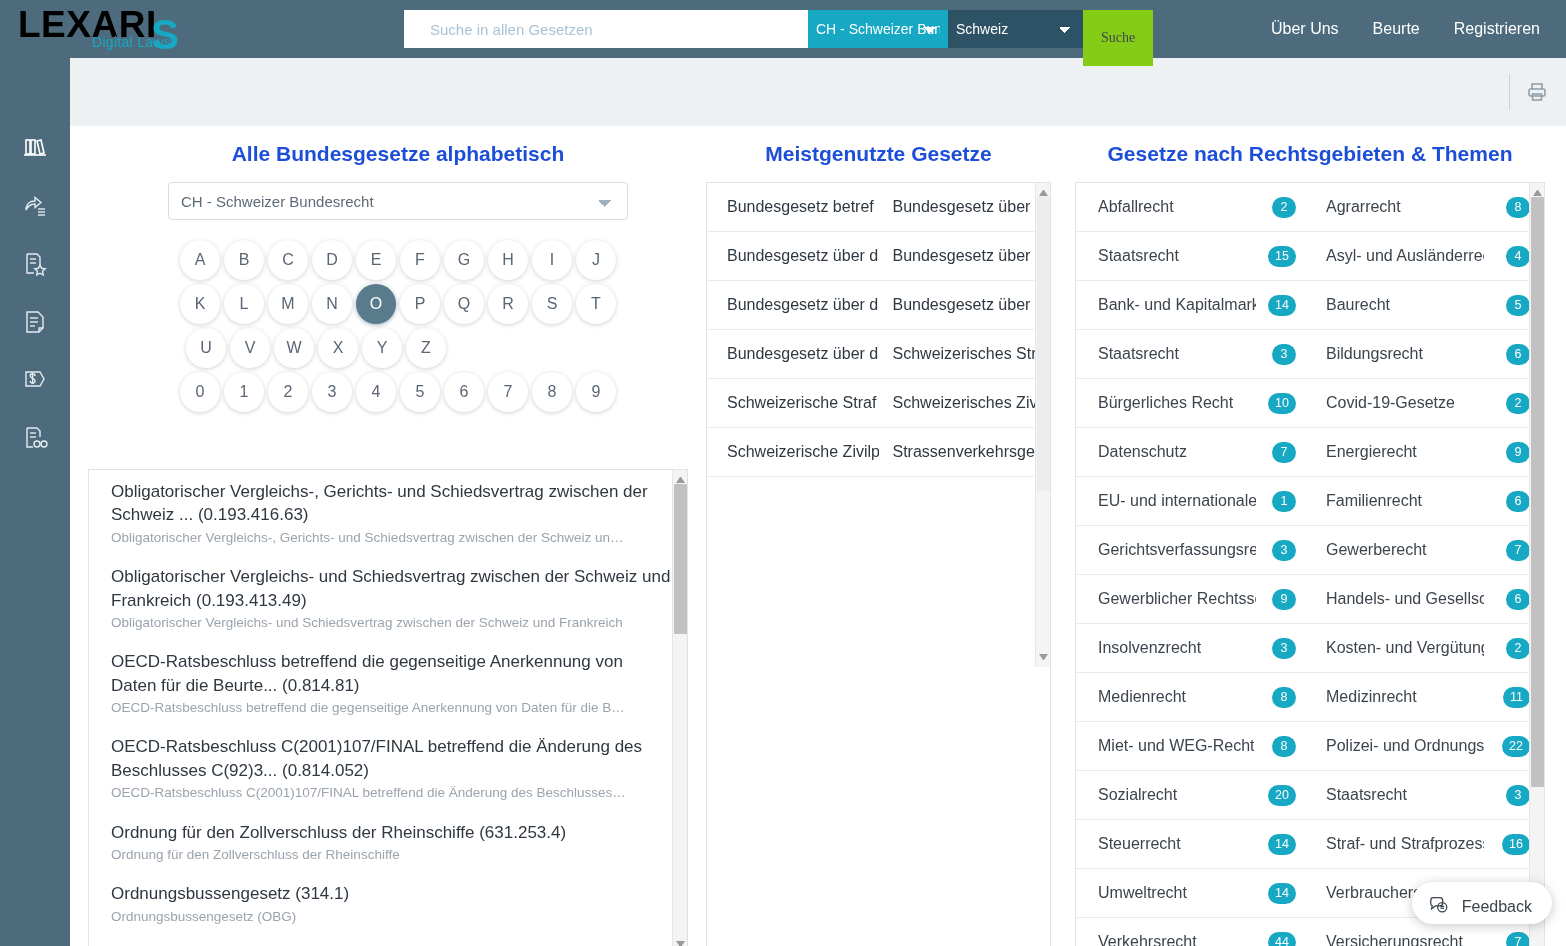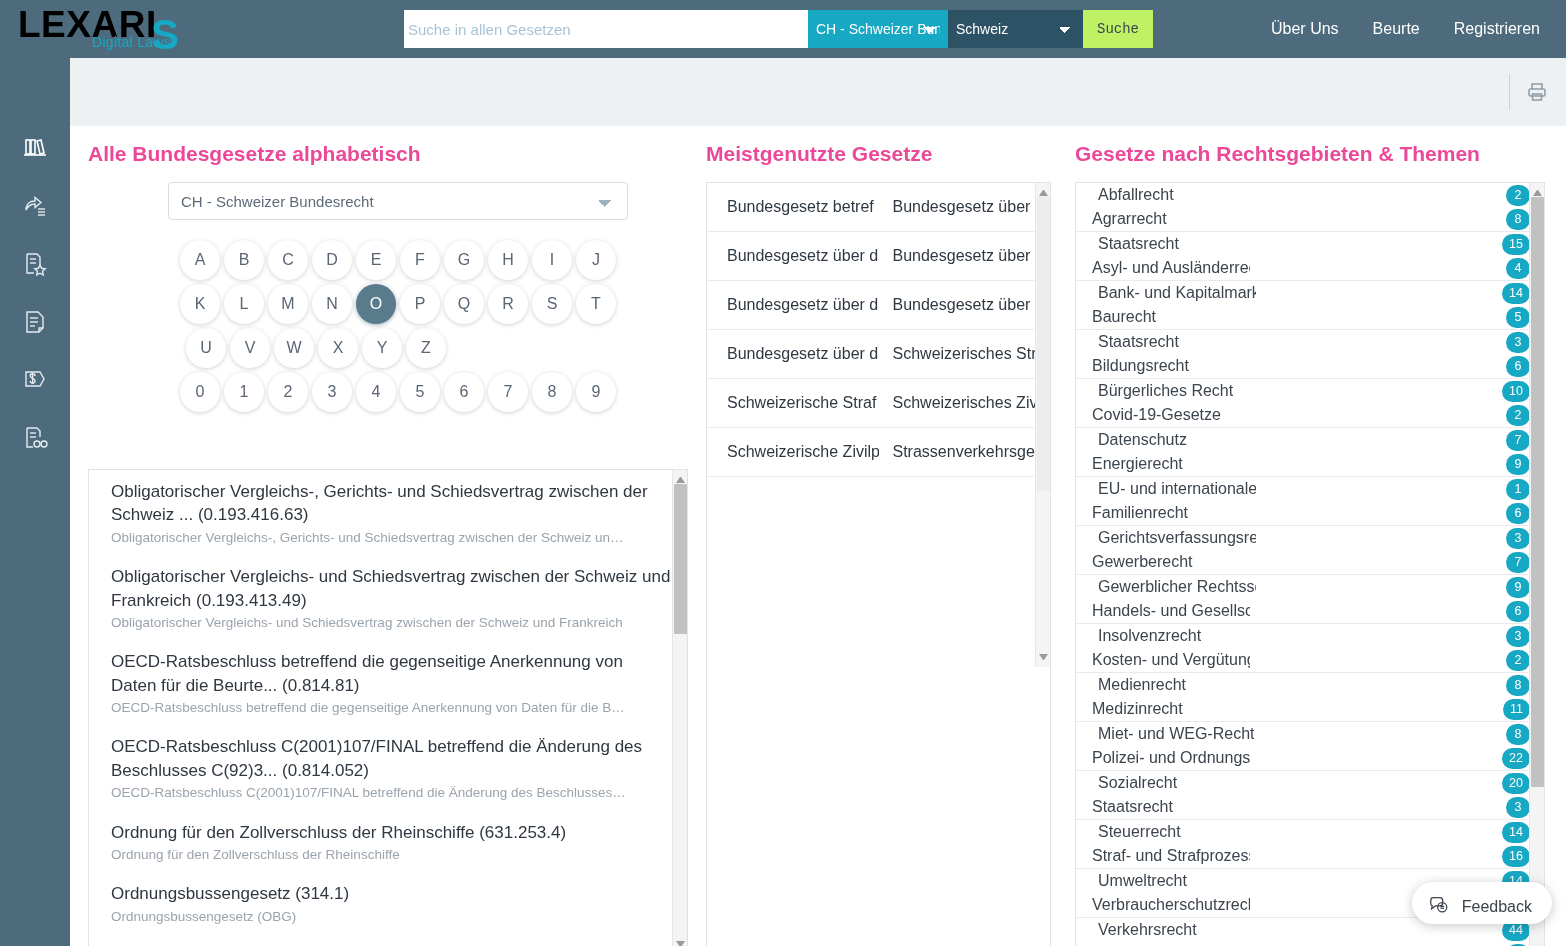--- a/index.html
+++ b/index.html
@@ -37,21 +37,21 @@
     font-size: 14px; color: #17a8c4; letter-spacing: 0.3px;
   }
 
   .search-group {
     position: absolute; left: 404px; top: 10px;
     display: flex; height: 38px;
   }
   .search-input {
     width: 404px; height: 38px;
     border: none; outline: none;
-    padding: 0 4px; font-size: 15px;
+    padding: 0 26px; font-size: 15px;
     background: #ffffff; color: #333;
     font-family: "Liberation Sans", sans-serif;
   }
   .search-input::placeholder { color: #a9c3d6; }
   .sel-law {
     width: 140px; height: 38px;
     background: #17a8c4; color: #ffffff;
     border: none; outline: none;
     font-size: 14px; padding: 0 8px;
     font-family: "Liberation Sans", sans-serif;
@@ -67,24 +67,24 @@
     border: none; outline: none;
     font-size: 14px; padding: 8px 8px;
     font-family: "Liberation Sans", sans-serif;
     -webkit-appearance: none; appearance: none;
     background-image: linear-gradient(45deg, transparent 50%, #fff 50%), linear-gradient(135deg, #fff 50%, transparent 50%);
     background-position: calc(100% - 18px) 17px, calc(100% - 12px) 17px;
     background-size: 6px 6px, 6px 6px;
     background-repeat: no-repeat;
   }
   .btn-suche {
-    width: 70px; height: 38px;
-    background: #bef264; color: #3d4650;
+    width: 70px; height: 56px;
+    background: #84cc16; color: #3d4650;
     border: none; font-size: 14px; cursor: pointer;
-    font-family: Liberation Mono, monospace;
+    font-family: Liberation Serif, serif;
   }
   .topnav {
     position: absolute; right: 26px; top: 0;
     height: 58px; display: flex; align-items: center; gap: 34px;
   }
   .topnav a {
     color: #ffffff; font-size: 16px; text-decoration: none;
   }
 
   
@@ -132,21 +132,21 @@
   }
   .print-btn svg { stroke: #8e9ba5; fill: none; stroke-width: 1.5; }
 
   
   .content {
     position: absolute; left: 70px; top: 126px;
     width: 1496px; height: 820px;
     background: #ffffff;
   }
   .col-title {
-    font-size: 21px; color: #ec4899;
+    text-align: center; font-size: 21px; color: #1d4ed8;
     font-weight: bold; margin-bottom: 16px;
   }
 
   
   .col1 { position: absolute; left: 18px; top: 16px; width: 620px; }
   .law-select {
     display: block; margin: 0 auto;
     width: 460px; height: 38px;
     border: 1px solid #d8dde2; border-radius: 4px;
     background: #ffffff; color: #5d6b78; font-size: 15px;
@@ -226,21 +226,21 @@
   }
   .mg-cell.b { padding-left: 14px; }
 
   
   .col3 { position: absolute; left: 1005px; top: 16px; width: 470px; }
   .cat-box {
     position: relative; width: 470px; height: 790px;
     border: 1px solid #dfe3e7; background: #ffffff; overflow: hidden;
   }
   .cat-row {
-    display: flex; height: 49px; border-bottom: 1px solid #e8ebee; flex-direction: column;
+    display: flex; height: 49px; border-bottom: 1px solid #e8ebee;
   }
   .cat-cell {
     flex: 1 1 50%; display: flex; align-items: center;
     padding: 0 4px 0 22px; position: relative; cursor: pointer;
     overflow: hidden;
   }
   .cat-cell.b { padding-left: 16px; }
   .cat-label {
     font-size: 16px; color: #3c444d;
     white-space: nowrap; overflow: hidden;

